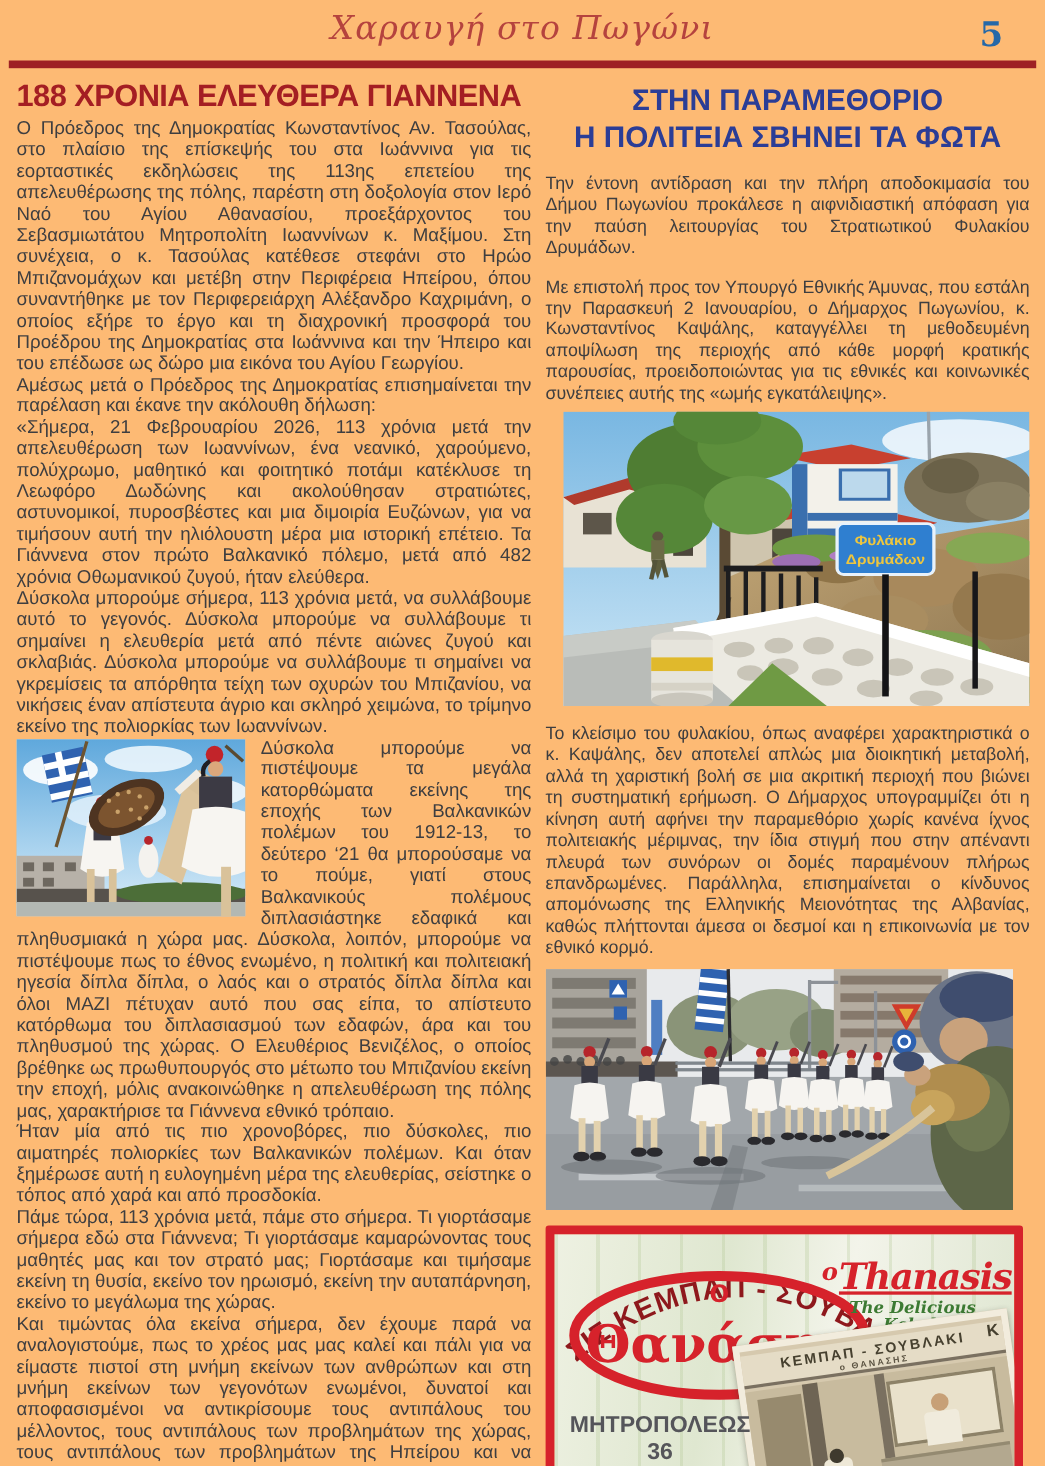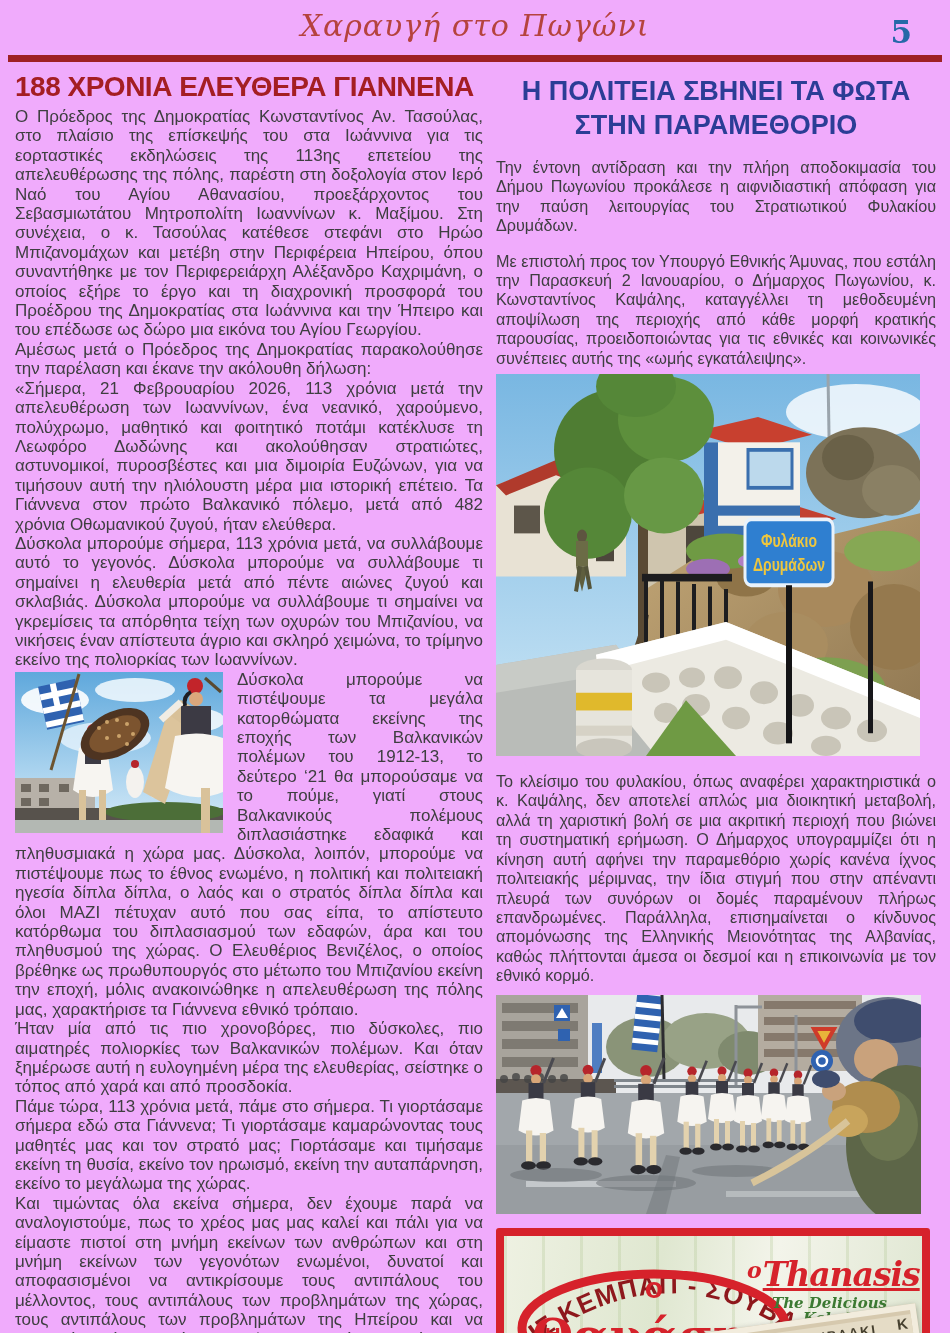--- a/index.html
+++ b/index.html
@@ -2,21 +2,21 @@
 <html lang="el"><head>
 <meta charset="utf-8">
 <style>
   * { margin:0; padding:0; box-sizing:border-box; }
   html,body { background:#ffffff; }
   body {
     width:950px; height:1333px; position:relative; overflow:hidden;
     font-family:"Liberation Sans", sans-serif;
     -webkit-font-smoothing:antialiased;
   }
-  .page { position:absolute; inset:0; background:#f0abfc; }
+  .page { position:absolute; inset:0; background:#fdba74; }
 
   
   .masthead {
     position:absolute; top:8px; left:0; right:0; text-align:center;
     font-family:"DejaVu Serif", serif; font-style:italic;
     font-size:30px; color:#b5433e; letter-spacing:1px;
   }
   .page-number {
     position:absolute; top:14px; right:38px;
     font-family:"DejaVu Serif", serif; font-weight:bold;
@@ -49,21 +49,21 @@
     text-align:justify; hyphens:auto;margin-top:16px;
   }
 
   
   .photo-a {
     float:left; width:208px; height:161px; margin:2px 14px 3px 0;
     overflow:hidden; background:#9ec9e6;
   }
   .photo-a svg, .photo-b svg, .photo-c svg { display:block; width:100%; height:100%; }
 
-  figure.photo-b { width:424px; height:382px; margin:6px 0 7px 0; overflow:hidden; }
+  figure.photo-b { width:424px; height:268px; margin:6px 0 7px 16px; overflow:hidden; }
   figure.photo-c { width:425px; height:219px; margin:9px 0 0 0; overflow:hidden; }
 
   
   .ad {
     position:relative; width:434px; height:266px; margin-top:14px;
     border:8px solid #d6222b; border-radius:3px;
     background:
       repeating-linear-gradient(90deg, rgba(173,196,142,.28) 0 3px, rgba(255,255,255,0) 3px 38px),
       linear-gradient(100deg, #eef1e2 0%, #dfe7d0 35%, #f3f4ea 60%, #dde5cf 100%);
     overflow:hidden;
@@ -117,21 +117,21 @@
 <div class="page">
 
   <div class="masthead">Χαραυγή στο Πωγώνι</div>
   <div class="page-number">5</div>
   <div class="header-rule"></div>
 
   <div class="col-left">
     <h1 class="left-headline">188 ΧΡΟΝΙΑ ΕΛΕΥΘΕΡΑ ΓΙΑΝΝΕΝΑ</h1>
     <div class="body">
       <p>Ο Πρόεδρος της Δημοκρατίας Κωνσταντίνος Αν. Τασούλας, στο πλαίσιο της επίσκεψής του στα Ιωάννινα για τις εορταστικές εκδηλώσεις της 113ης επετείου της απελευθέρωσης της πόλης, παρέστη στη δοξολογία στον Ιερό Ναό του Αγίου Αθανασίου, προεξάρχοντος του Σεβασμιωτάτου Μητροπολίτη Ιωαννίνων κ. Μαξίμου. Στη συνέχεια, ο κ. Τασούλας κατέθεσε στεφάνι στο Ηρώο Μπιζανομάχων και μετέβη στην Περιφέρεια Ηπείρου, όπου συναντήθηκε με τον Περιφερειάρχη Αλέξανδρο Καχριμάνη, ο οποίος εξήρε το έργο και τη διαχρονική προσφορά του Προέδρου της Δημοκρατίας στα Ιωάννινα και την Ήπειρο και του επέδωσε ως δώρο μια εικόνα του Αγίου Γεωργίου.</p>
-      <p>Αμέσως μετά ο Πρόεδρος της Δημοκρατίας παρακολούθησε την παρέλαση και έκανε την ακόλουθη δήλωση:</p>
+      <p>Αμέσως μετά ο Πρόεδρος της Δημοκρατίας επισημαίνεται την παρέλαση και έκανε την ακόλουθη δήλωση:</p>
       <p>«Σήμερα, 21 Φεβρουαρίου 2026, 113 χρόνια μετά την απελευθέρωση των Ιωαννίνων, ένα νεανικό, χαρούμενο, πολύχρωμο, μαθητικό και φοιτητικό ποτάμι κατέκλυσε τη Λεωφόρο Δωδώνης και ακολούθησαν στρατιώτες, αστυνομικοί, πυροσβέστες και μια διμοιρία Ευζώνων, για να τιμήσουν αυτή την ηλιόλουστη μέρα μια ιστορική επέτειο. Τα Γιάννενα στον πρώτο Βαλκανικό πόλεμο, μετά από 482 χρόνια Οθωμανικού ζυγού, ήταν ελεύθερα.</p>
       <p>Δύσκολα μπορούμε σήμερα, 113 χρόνια μετά, να συλλάβουμε αυτό το γεγονός. Δύσκολα μπορούμε να συλλάβουμε τι σημαίνει η ελευθερία μετά από πέντε αιώνες ζυγού και σκλαβιάς. Δύσκολα μπορούμε να συλλάβουμε τι σημαίνει να γκρεμίσεις τα απόρθητα τείχη των οχυρών του Μπιζανίου, να νικήσεις έναν απίστευτα άγριο και σκληρό χειμώνα, το τρίμηνο εκείνο της πολιορκίας των Ιωαννίνων.</p>
       <p>
         <span class="photo-a">
           <svg viewBox="0 0 208 161" preserveAspectRatio="none" aria-hidden="true">
             <defs>
               <linearGradient id="skyA" x1="0" y1="0" x2="0" y2="1">
                 <stop offset="0" stop-color="#5fa8dc"></stop>
                   <stop offset="0.6" stop-color="#a8d2ee"></stop>
                   <stop offset="1" stop-color="#d9ecf8"></stop>
@@ -206,22 +206,22 @@
       </p>
       <p>Ήταν μία από τις πιο χρονοβόρες, πιο δύσκολες, πιο αιματηρές πολιορκίες των Βαλκανικών πολέμων. Και όταν ξημέρωσε αυτή η ευλογημένη μέρα της ελευθερίας, σείστηκε ο τόπος από χαρά και από προσδοκία.</p>
       <p>Πάμε τώρα, 113 χρόνια μετά, πάμε στο σήμερα. Τι γιορτάσαμε σήμερα εδώ στα Γιάννενα; Τι γιορτάσαμε καμαρώνοντας τους μαθητές μας και τον στρατό μας; Γιορτάσαμε και τιμήσαμε εκείνη τη θυσία, εκείνο τον ηρωισμό, εκείνη την αυταπάρνηση, εκείνο το μεγάλωμα της χώρας.</p>
       <p>Και τιμώντας όλα εκείνα σήμερα, δεν έχουμε παρά να αναλογιστούμε, πως το χρέος μας μας καλεί και πάλι για να είμαστε πιστοί στη μνήμη εκείνων των ανθρώπων και στη μνήμη εκείνων των γεγονότων ενωμένοι, δυνατοί και αποφασισμένοι να αντικρίσουμε τους αντιπάλους του μέλλοντος, τους αντιπάλους των προβλημάτων της χώρας, τους αντιπάλους των προβλημάτων της Ηπείρου και να σκεφτούμε ότι η μέθοδος είναι γνωστή: με σύμπνοια, ομοφροσύνη και ενότητα όλοι αυτοί οι αντίπαλοι ξεπερνιώνται, όλοι αυτοί οι αντίπαλοι νικώνται. Εδώ νικήθηκε η Οθωμανική Αυτοκρατορία από μια χώρα, η οποία είχε περάσει τέσσερις και πέντε αιώνες σκλαβιάς.</p>
 
     </div>
   </div>
 
   <div class="col-right">
     <h2 class="right-headline">
+      <span>ΣΤΗΝ ΠΑΡΑΜΕΘΟΡΙΟ</span>
       <span>Η ΠΟΛΙΤΕΙΑ ΣΒΗΝΕΙ ΤΑ ΦΩΤΑ</span>
-      <span>ΣΤΗΝ ΠΑΡΑΜΕΘΟΡΙΟ</span>
     </h2>
     <p class="rbody">Την έντονη αντίδραση και την πλήρη αποδοκιμασία του Δήμου Πωγωνίου προκάλεσε η αιφνιδιαστική απόφαση για την παύση λειτουργίας του Στρατιωτικού Φυλακίου Δρυμάδων.</p>
     <p class="rbody">Με επιστολή προς τον Υπουργό Εθνικής Άμυνας, που εστάλη την Παρασκευή 2 Ιανουαρίου, ο Δήμαρχος Πωγωνίου, κ. Κωνσταντίνος Καψάλης, καταγγέλλει τη μεθοδευμένη αποψίλωση της περιοχής από κάθε μορφή κρατικής παρουσίας, προειδοποιώντας για τις εθνικές και κοινωνικές συνέπειες αυτής της «ωμής εγκατάλειψης».</p>
 
     <figure class="photo-b">
       <svg viewBox="0 0 424 302" preserveAspectRatio="none" aria-hidden="true">
         <defs>
           <linearGradient id="skyB" x1="0" y1="0" x2="0" y2="1">
             <stop offset="0" stop-color="#79b7e2"></stop>
               <stop offset="1" stop-color="#cde7f6"></stop>

